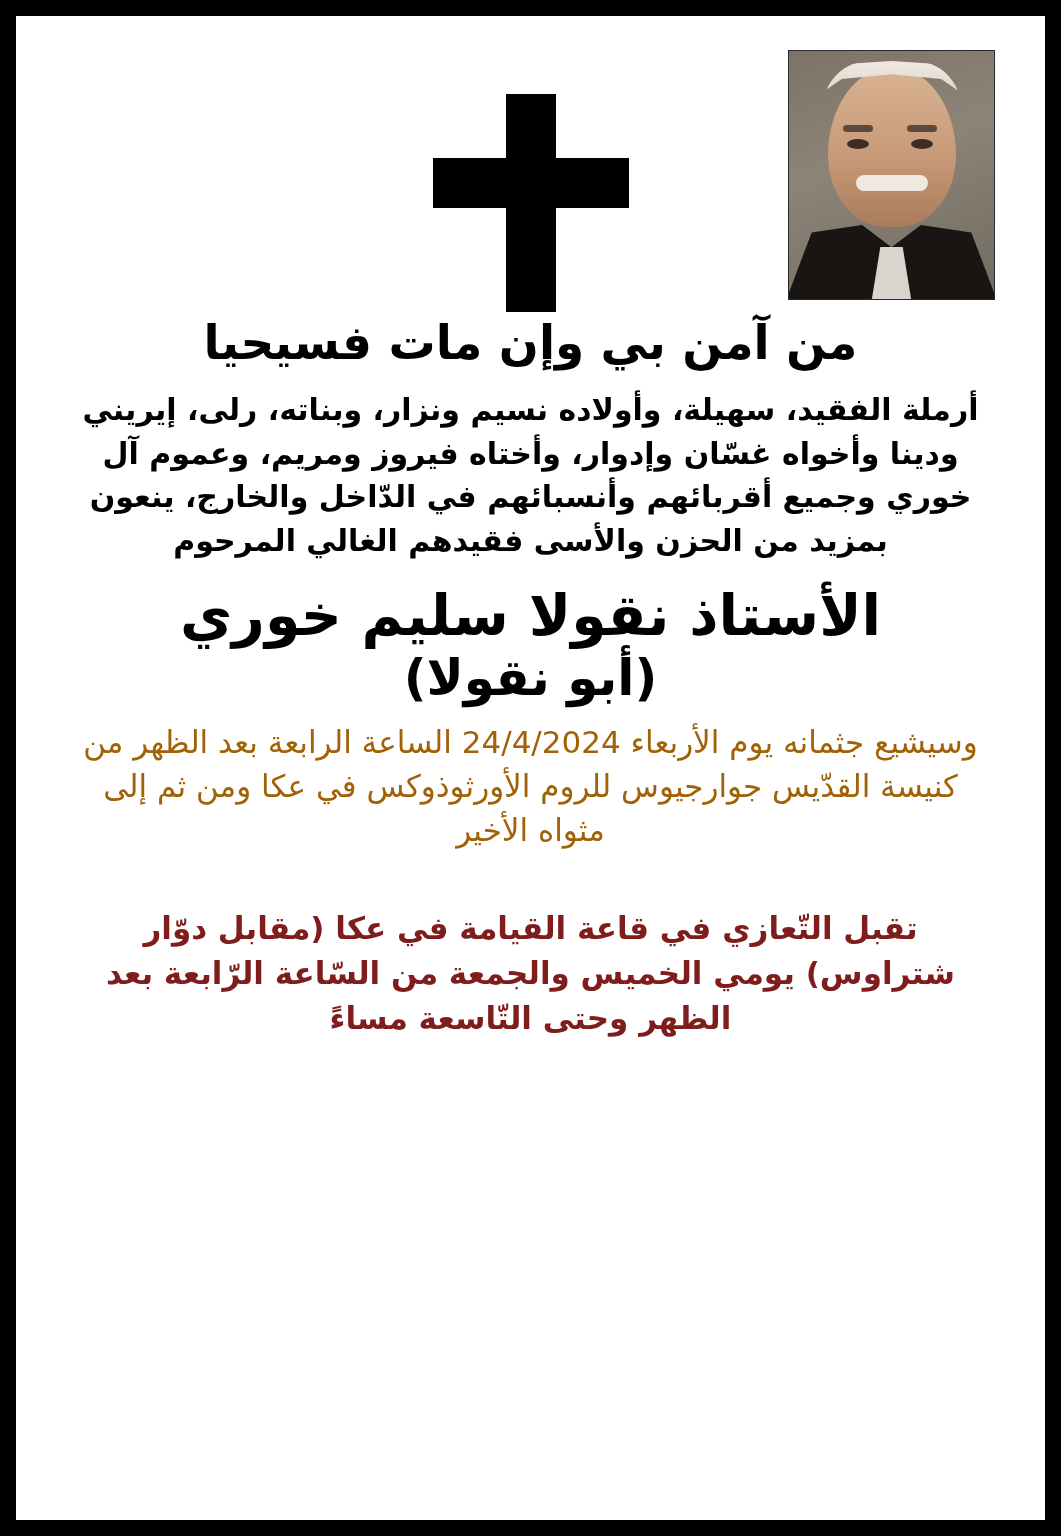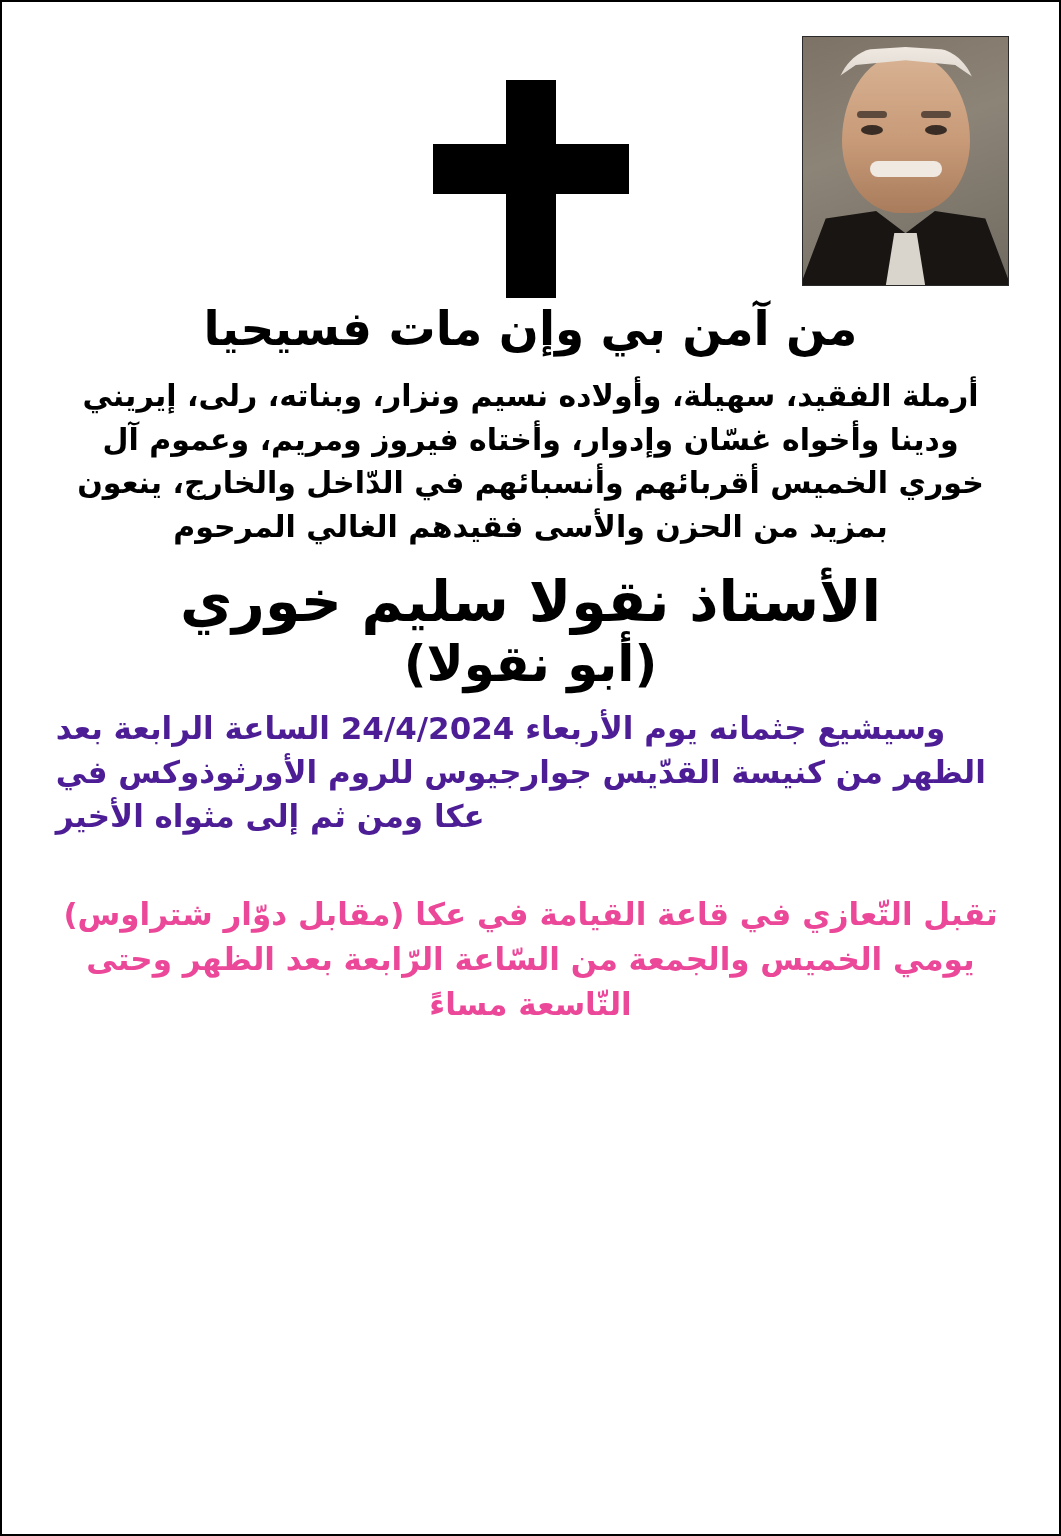--- a/index.html
+++ b/index.html
@@ -10,21 +10,21 @@
   body {
     width: 1061px;
     height: 1536px;
     font-family: "DejaVu Sans", sans-serif;
   }
   .poster {
     box-sizing: border-box;
     width: 1061px;
     height: 1536px;
     background: #000000;
-    padding: 2px;
+    padding: 16px;
   }
   .inner {
     box-sizing: border-box;
     width: 100%;
     height: 100%;
     background: #ffffff;
     padding: 28px 34px 10px 34px;
     display: flex;
     flex-direction: column;
     align-items: center;
@@ -180,40 +180,40 @@
     margin-top: 2px;
     font-size: 50px;
     font-weight: bold;
     color: #000;
     text-align: center;
     line-height: 1.12;
   }
   .funeral {
     margin-top: 14px;
     font-size: 31px;
-    font-weight: bold;
-    color: #4c1d95;
-    text-align: left;
+    font-weight: normal;
+    color: #a16207;
+    text-align: center;
     line-height: 1.42;
     width: 96%;
   }
   .scripture {
     margin-top: 34px;
     font-size: 32px;
     font-weight: bold;
     color: #000;
     text-align: center;
     line-height: 1.35;
     width: 96%;
   }
   .condolences {
     margin-top: 54px;
     font-size: 31px;
     font-weight: bold;
-    color: #ec4899;
+    color: #7f1d1d;
     text-align: center;
     line-height: 1.45;
     width: 97%;
   }
 </style>
 </head>
 <body>
 
 <div class="poster">
   <div class="inner">
@@ -232,21 +232,21 @@
         <div class="shirt"></div>
       </div>
       <div class="cross">
         <div class="v"></div>
         <div class="h"></div>
       </div>
     </div>
 
     <div class="verse">من آمن بي وإن مات فسيحيا</div>
 
-    <div class="family">أرملة الفقيد، سهيلة، وأولاده نسيم ونزار، وبناته، رلى، إيريني ودينا وأخواه غسّان وإدوار، وأختاه فيروز ومريم، وعموم آل خوري الخميس أقربائهم وأنسبائهم في الدّاخل والخارج، ينعون بمزيد من الحزن والأسى فقيدهم الغالي المرحوم</div>
+    <div class="family">أرملة الفقيد، سهيلة، وأولاده نسيم ونزار، وبناته، رلى، إيريني ودينا وأخواه غسّان وإدوار، وأختاه فيروز ومريم، وعموم آل خوري وجميع أقربائهم وأنسبائهم في الدّاخل والخارج، ينعون بمزيد من الحزن والأسى فقيدهم الغالي المرحوم</div>
 
     <div class="deceased-name">الأستاذ نقولا سليم خوري</div>
 
     <div class="nickname">(أبو نقولا)</div>
 
     <div class="funeral">وسيشيع جثمانه يوم الأربعاء 24/4/2024 الساعة الرابعة بعد الظهر من كنيسة القدّيس جوارجيوس للروم الأورثوذوكس في عكا ومن ثم إلى مثواه الأخير</div>
 
 
     <div class="condolences">تقبل التّعازي في قاعة القيامة في عكا (مقابل دوّار شتراوس) يومي الخميس والجمعة من السّاعة الرّابعة بعد الظهر وحتى التّاسعة مساءً</div>
 

